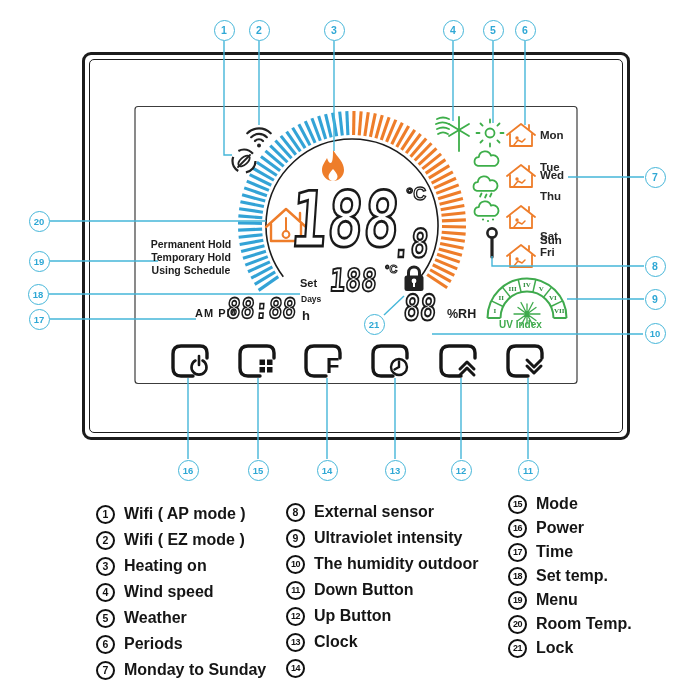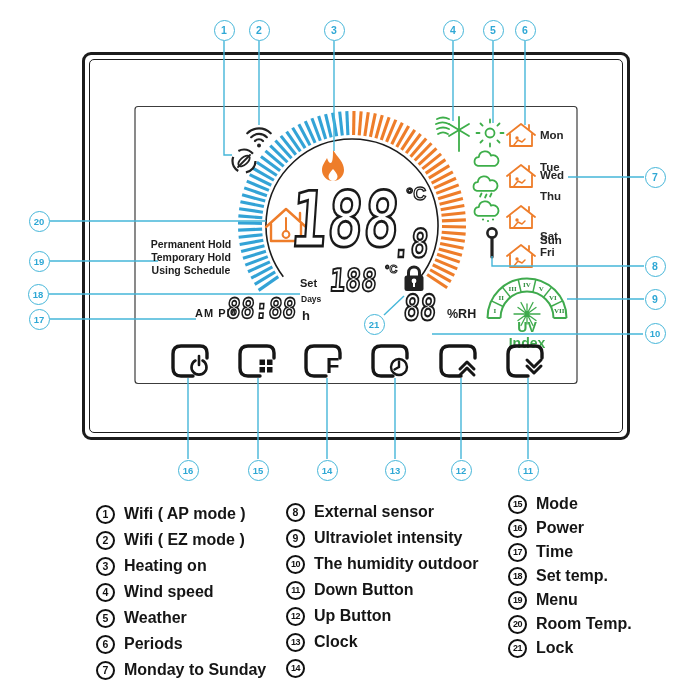--- a/index.html
+++ b/index.html
@@ -20,22 +20,22 @@
   .seg-degbig{font-size:18px;-webkit-text-stroke:1.3px #1a1a1a;transform:none;
        font-family:"Liberation Sans",sans-serif;}
   .seg-set{font-size:26px;-webkit-text-stroke:1.6px #1a1a1a;transform:scaleY(1.2) skewX(-5deg);}
   .seg-degset{font-size:11px;-webkit-text-stroke:1px #1a1a1a;transform:none;
        font-family:"Liberation Sans",sans-serif;}
   .seg-time{font-size:23px;-webkit-text-stroke:1.5px #1a1a1a;transform:scaleY(1.2) skewX(-5deg);}
   .seg-hum{font-size:27px;-webkit-text-stroke:1.7px #1a1a1a;transform:scaleY(1.3) skewX(-5deg);}
   .blk{position:absolute;color:#1c1c1c;font-weight:bold;line-height:1;white-space:nowrap;}
   .hold{position:absolute;left:148px;top:238px;width:86px;text-align:center;
         font-size:10.5px;font-weight:bold;color:#1c1c1c;line-height:13px;}
-  .uvlabel{position:absolute;left:499px;top:319px;width:56px;text-align:center;
-        font-size:14px;font-weight:bold;color:#3faa4d;}
+  .uvlabel{position:absolute;left:499px;top:319px;width:56px;text-align:left;
+        font-size:10px;font-weight:bold;color:#3faa4d;}
   .day{position:absolute;left:540px;font-size:11.5px;font-weight:bold;color:#262626;}
   
   .callout{position:absolute;width:21px;height:21px;box-sizing:border-box;border:1.8px solid #45b6d9;
         border-radius:50%;background:#fff;color:#2fa8d5;font-size:10.5px;font-weight:bold;
         display:flex;align-items:center;justify-content:center;z-index:5;}
   .callout.two{font-size:9.5px;}
   
   .tbtn{position:absolute;top:342px;width:40px;height:40px;}
   
   .leg-col{position:absolute;}

